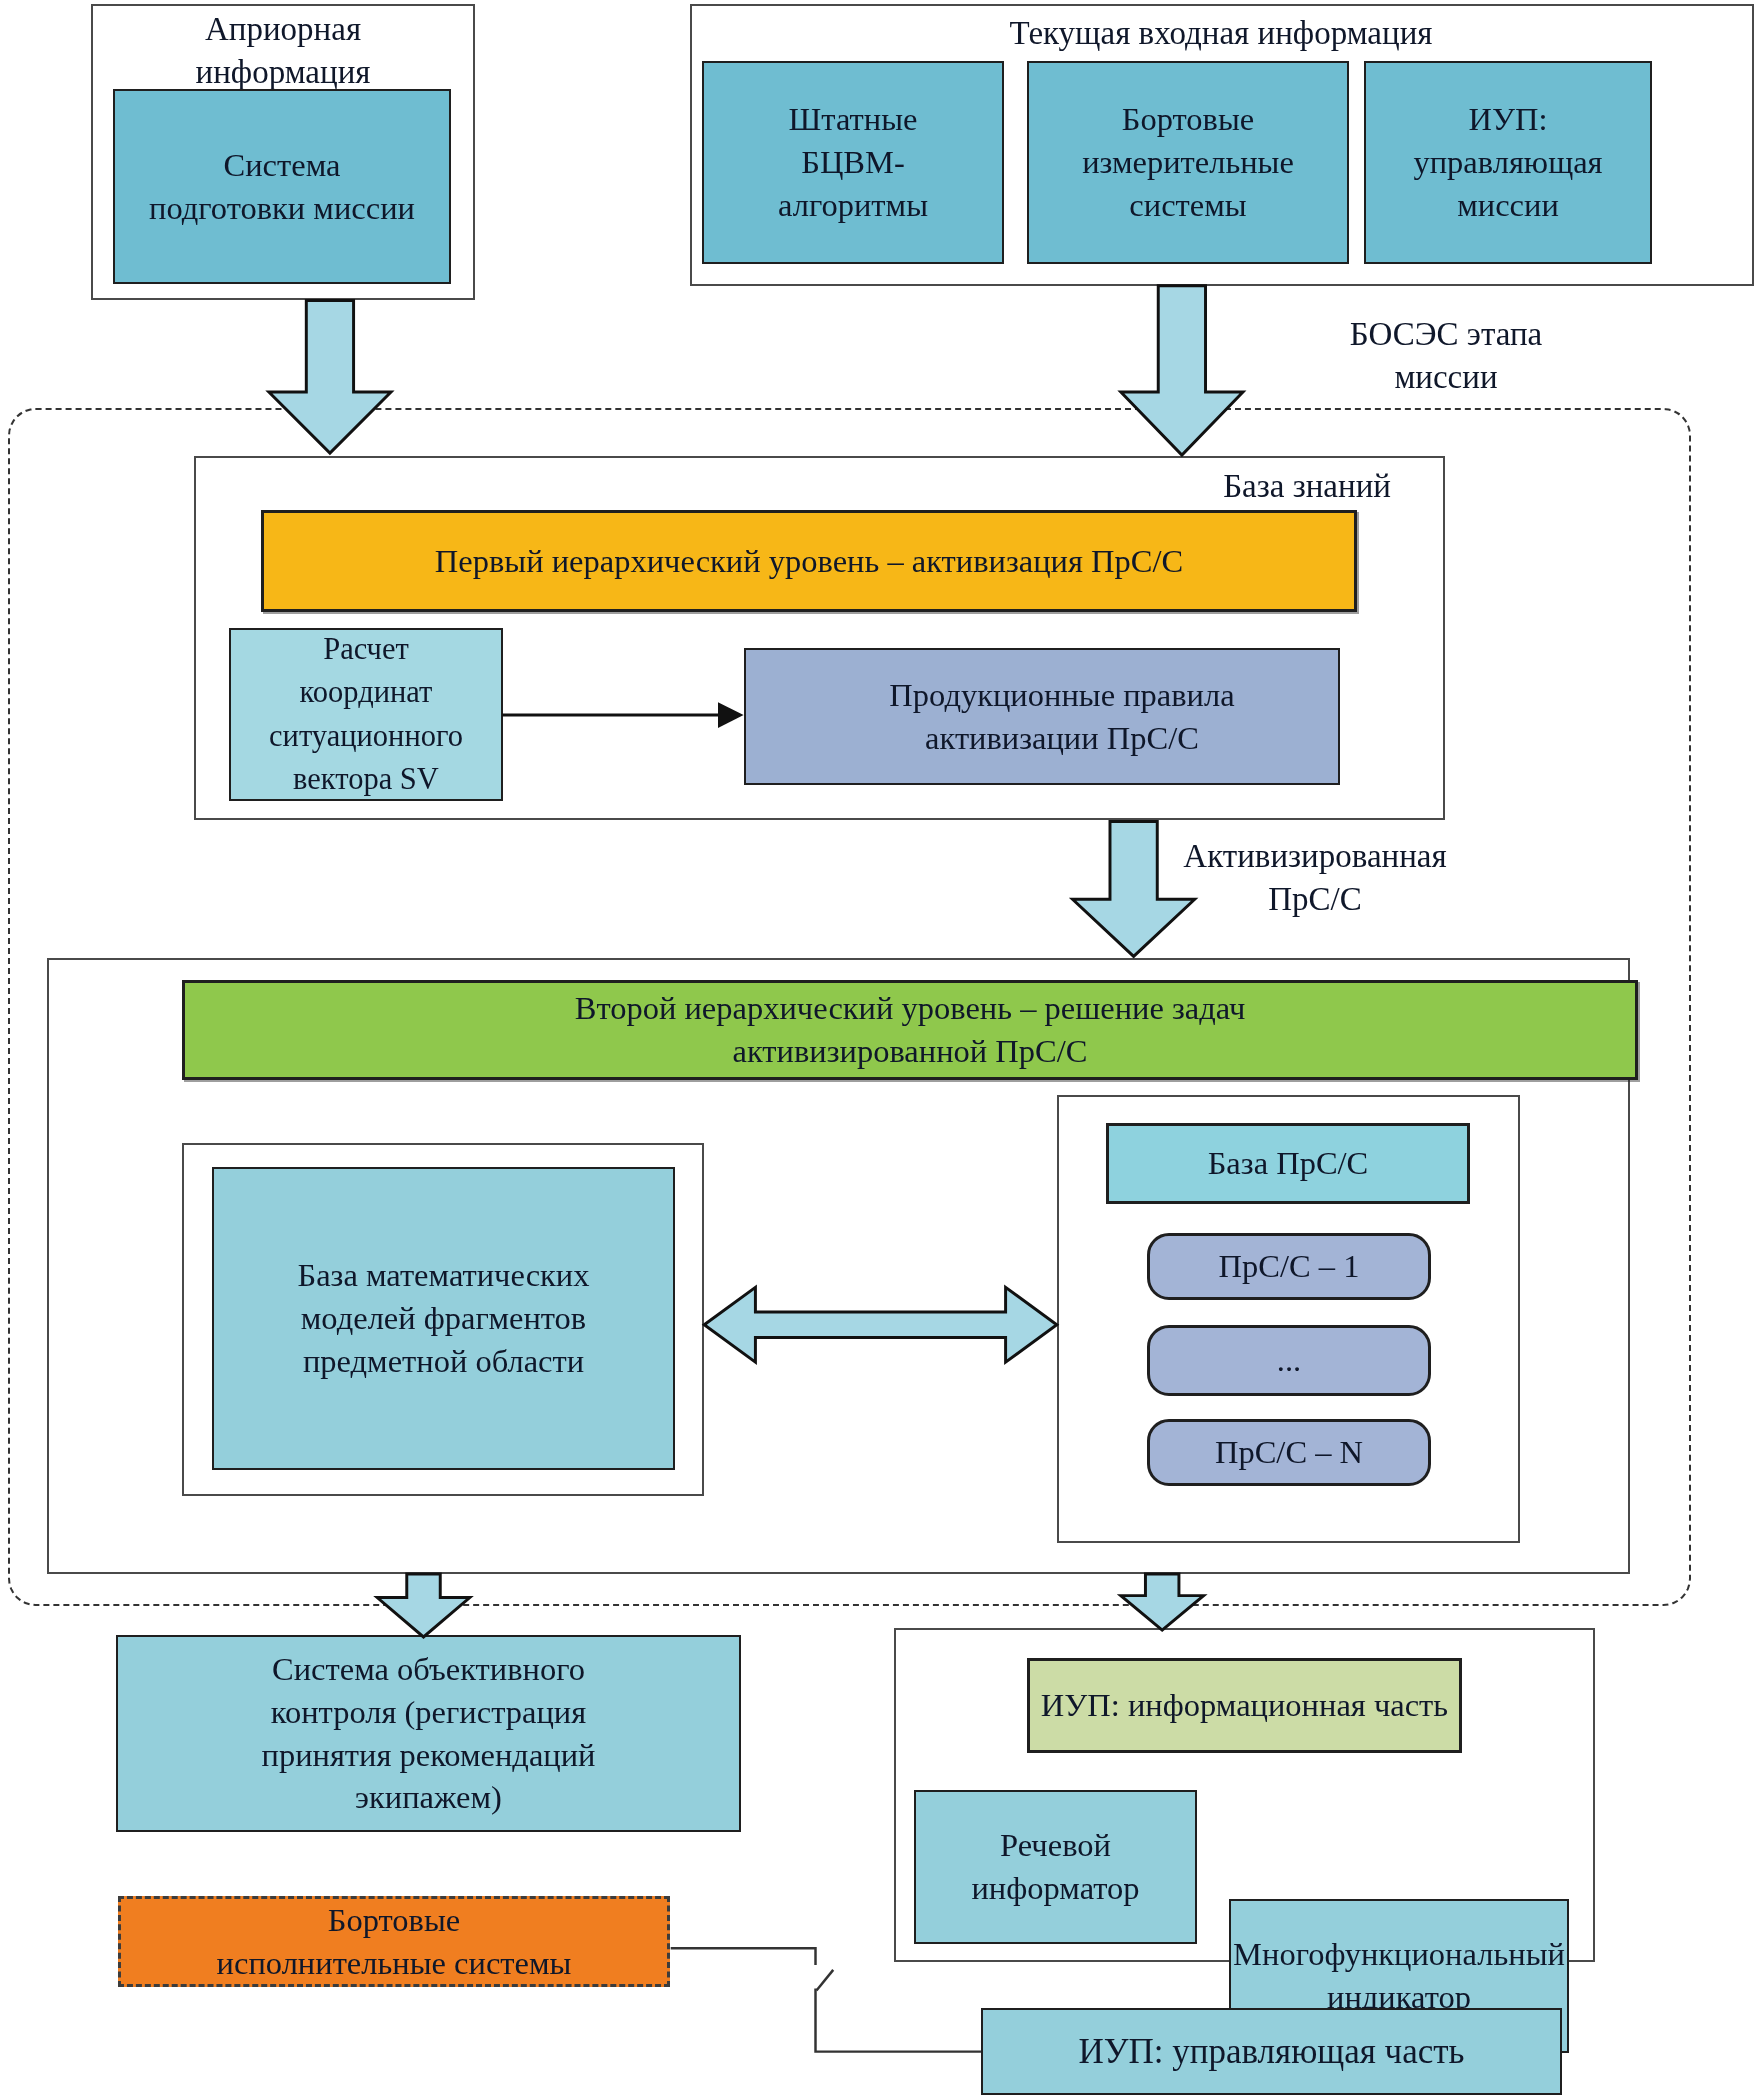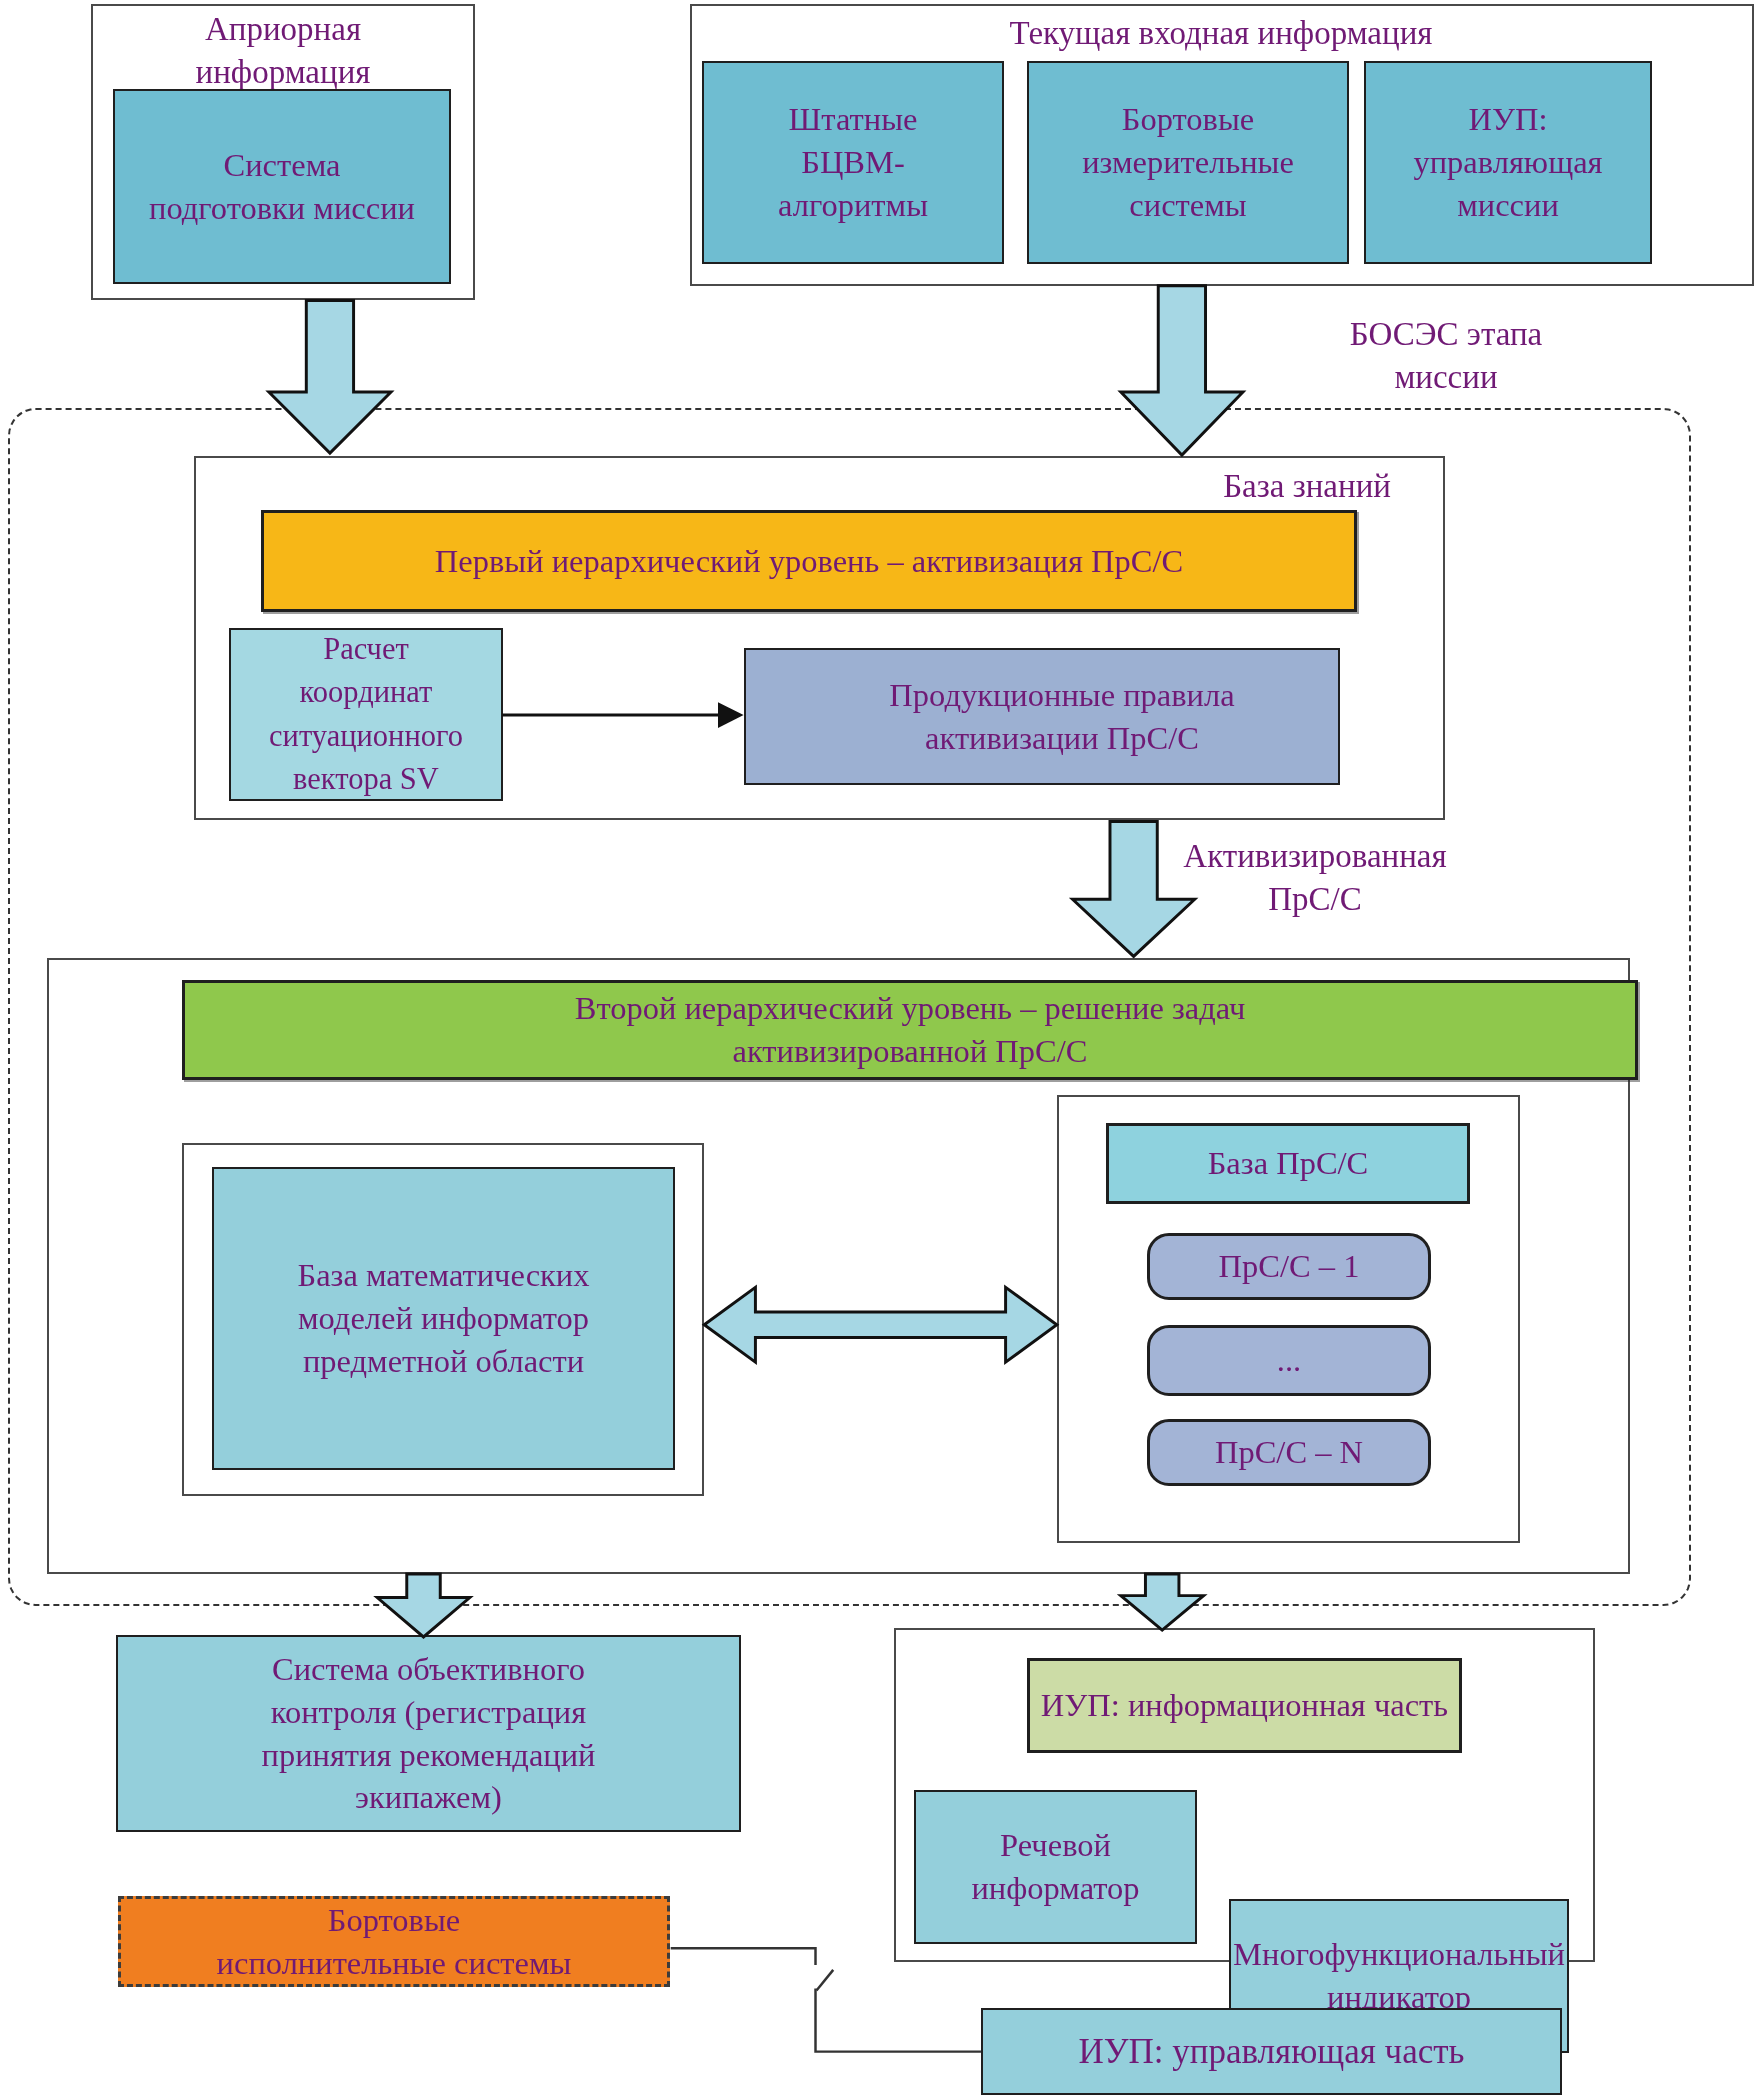--- a/index.html
+++ b/index.html
@@ -1,17 +1,17 @@
 <!DOCTYPE html>
 <html><head>
 <meta charset="utf-8">
 <style>
   html,body{margin:0;padding:0;background:#fff;}
   #stage{position:relative;width:1762px;height:2096px;background:#fff;
-         font-family:"Liberation Serif","DejaVu Serif",serif;color:#701a75;overflow:hidden;}
+         font-family:"Liberation Serif","DejaVu Serif",serif;color:#0f172a;overflow:hidden;}
   .abs{position:absolute;box-sizing:border-box;}
   .groupbox{border:2px solid #4a4a4a;background:#fff;}
   .txt{white-space:pre-line;text-align:center;}
   .cbox{display:flex;align-items:center;justify-content:center;border:3px solid #1f1f1f;}
   .teal{background:#6fbdd1;}
   .teal-light{background:#94cfdb;}
   .teal-lighter{background:#a4d8e2;}
   .cyan{background:#8ed2de;}
   .bluegray{background:#9cb0d2;}
   .bluegray2{background:#a3b4d6;border-radius:22px;}
@@ -66,21 +66,21 @@
 
   <div class="abs txt fs34" style="left:1177px;top:835px;width:276px;">Активизированная
 ПрС/С</div>
 
   <div class="abs groupbox" style="left:47px;top:958px;width:1583px;height:616px;"></div>
   <div class="abs cbox green-hdr txt fs33" style="left:182px;top:980px;width:1456px;height:100px;">Второй иерархический уровень – решение задач
 активизированной ПрС/С</div>
 
   <div class="abs groupbox" style="left:182px;top:1143px;width:522px;height:353px;"></div>
   <div class="abs cbox teal-light txt fs33" style="left:212px;top:1167px;width:463px;height:303px;border-width:2px;">База математических
-моделей информатор
+моделей фрагментов
 предметной области</div>
 
   <div class="abs groupbox" style="left:1057px;top:1095px;width:463px;height:448px;"></div>
   <div class="abs cbox cyan txt fs33" style="left:1106px;top:1123px;width:364px;height:81px;">База ПрС/С</div>
   <div class="abs cbox bluegray2 txt fs33" style="left:1147px;top:1233px;width:284px;height:67px;">ПрС/С – 1</div>
   <div class="abs cbox bluegray2 txt fs33" style="left:1147px;top:1325px;width:284px;height:71px;">...</div>
   <div class="abs cbox bluegray2 txt fs33" style="left:1147px;top:1419px;width:284px;height:67px;">ПрС/С – N</div>
 
   <div class="abs cbox teal-light txt fs33" style="left:116px;top:1635px;width:625px;height:197px;border-width:2px;">Система объективного
 контроля (регистрация

